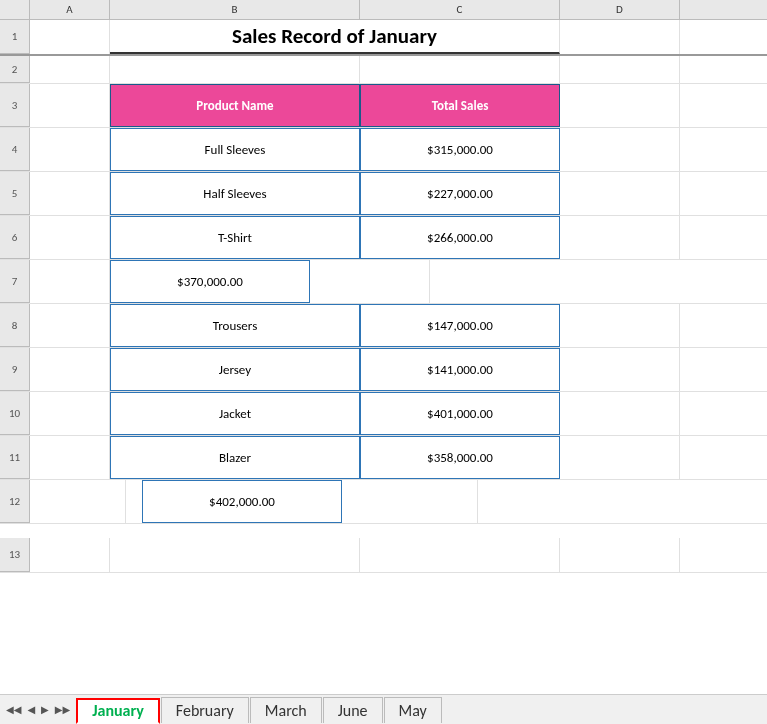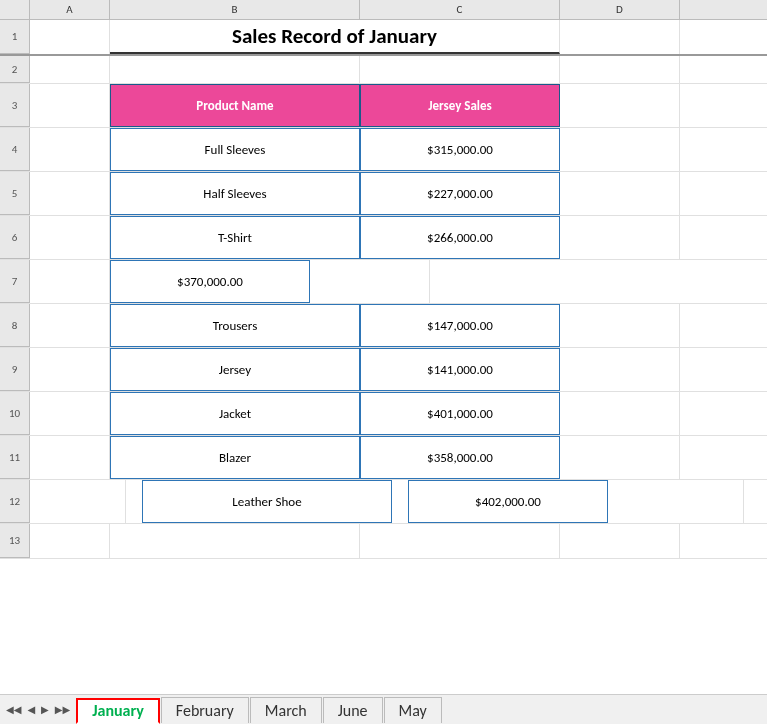--- a/index.html
+++ b/index.html
@@ -191,21 +191,21 @@
       <div class="cell col-a"></div>
       <div class="cell col-b"></div>
       <div class="cell col-c"></div>
       <div class="cell col-d"></div>
     </div>
 
     <div class="grid-row" style="height:44px;">
       <div class="row-header">3</div>
       <div class="cell col-a"></div>
       <div class="cell col-b table-header-cell">Product Name</div>
-      <div class="cell col-c table-header-cell">Jersey Sales</div>
+      <div class="cell col-c table-header-cell">Total Sales</div>
       <div class="cell col-d"></div>
     </div>
 
     <div class="grid-row" style="height:44px;">
       <div class="row-header">4</div>
       <div class="cell col-a"></div>
       <div class="cell col-b table-data-cell">Full Sleeves</div>
       <div class="cell col-c table-data-cell">$315,000.00</div>
       <div class="cell col-d"></div>
     </div>
@@ -261,26 +261,25 @@
       <div class="row-header">11</div>
       <div class="cell col-a"></div>
       <div class="cell col-b table-data-cell">Blazer</div>
       <div class="cell col-c table-data-cell">$358,000.00</div>
       <div class="cell col-d"></div>
     </div>
 
     <div class="grid-row" style="height:44px;gap:16px;">
       <div class="row-header">12</div>
       <div class="cell col-a"></div>
-      <div class="cell col-b table-data-cell">Leather Shoe</div>
       <div class="cell col-c table-data-cell">$402,000.00</div>
       <div class="cell col-d"></div>
     </div>
 
-    <div class="grid-row" style="height:35px;">
+    <div class="grid-row" style="height:35px;margin-top:14px;">
       <div class="row-header">13</div>
       <div class="cell col-a"></div>
       <div class="cell col-b"></div>
       <div class="cell col-c"></div>
       <div class="cell col-d"></div>
     </div>
 
   </div>
 </div>
 

